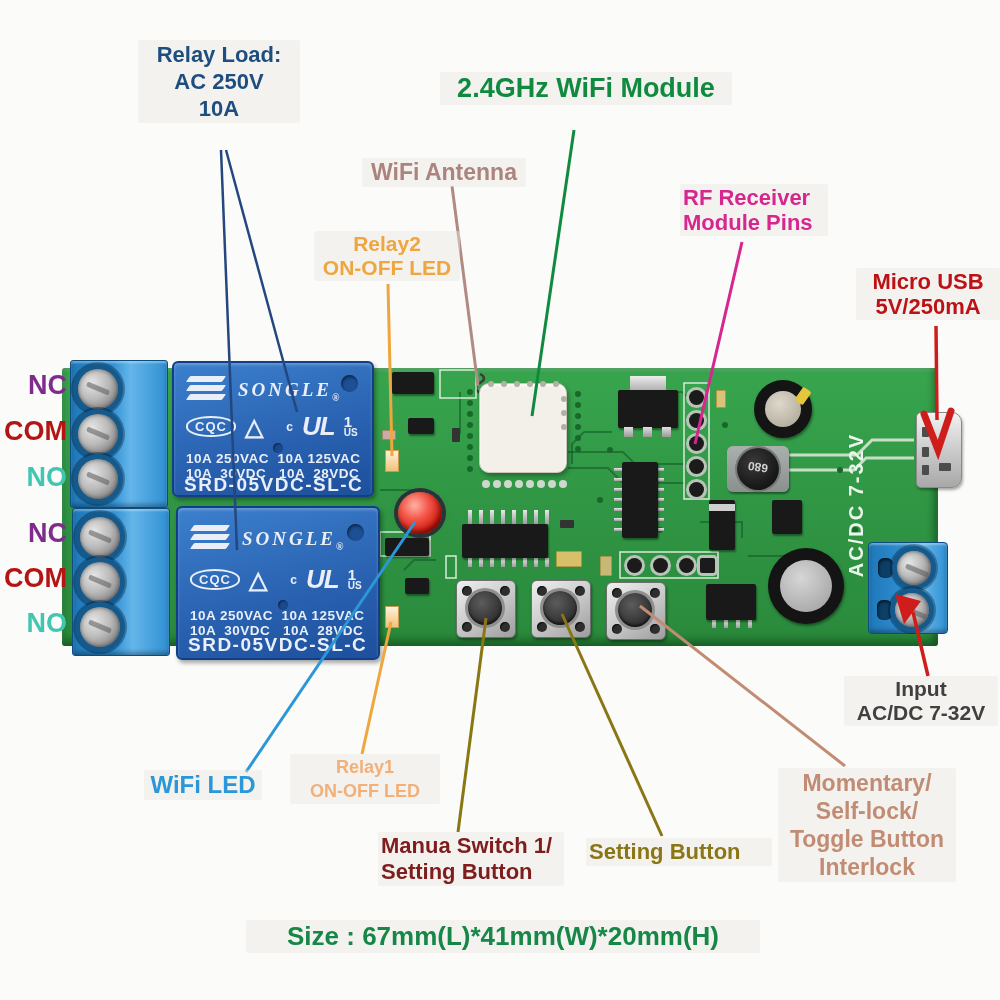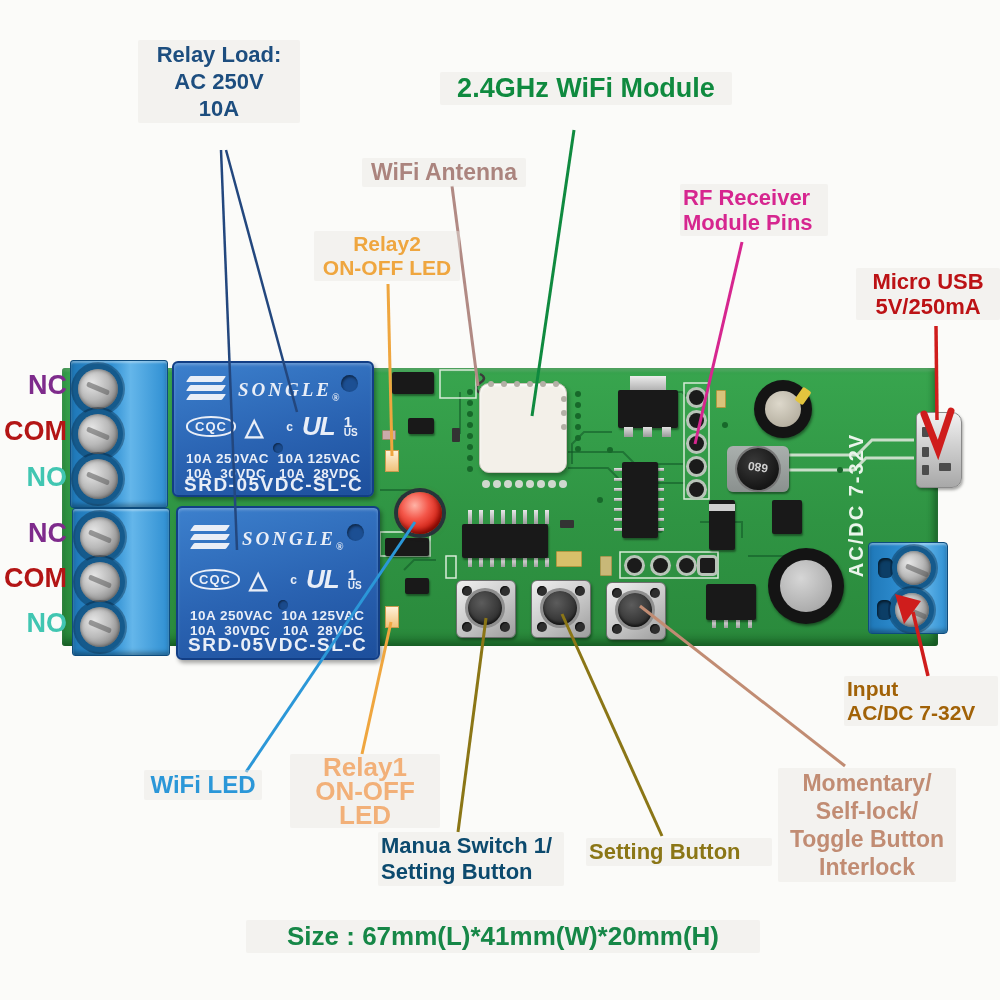--- a/index.html
+++ b/index.html
@@ -8,25 +8,25 @@
   
   .label{position:absolute;font-weight:700;z-index:60;background:rgba(232,231,226,.45);
          border-radius:2px;padding:1px 3px;}
   .lbl-relay-load{left:138px;top:40px;width:156px;text-align:center;font-size:22px;line-height:27px;color:#1d4e7f;}
   .lbl-wifi-module{left:440px;top:72px;width:286px;text-align:center;font-size:27px;color:#0f8a3f;}
   .lbl-wifi-antenna{left:362px;top:158px;width:158px;text-align:center;font-size:23px;color:#ab847e;}
   .lbl-relay2-led{left:314px;top:231px;width:140px;text-align:center;font-size:21px;line-height:24px;color:#efa63f;}
   .lbl-rf-pins{left:680px;top:184px;width:142px;text-align:left;font-size:22px;line-height:25px;color:#d6268f;}
   .lbl-micro-usb{left:856px;top:268px;width:138px;text-align:center;font-size:22px;line-height:25px;color:#bc1215;}
   .lbl-wifi-led{left:144px;top:770px;width:112px;text-align:center;font-size:24px;color:#2b97d8;}
-  .lbl-relay1-led{left:290px;top:754px;width:144px;text-align:center;font-size:26px;line-height:24px;color:#f2b078;}
-  .lbl-manua1{left:378px;top:832px;width:180px;text-align:left;font-size:22px;line-height:26px;color:#0c4a6e;}
+  .lbl-relay1-led{left:290px;top:754px;width:144px;text-align:center;font-size:18px;line-height:24px;color:#f2b078;}
+  .lbl-manua1{left:378px;top:832px;width:180px;text-align:left;font-size:22px;line-height:26px;color:#7f1d1d;}
   .lbl-manua2{left:586px;top:838px;width:180px;text-align:left;font-size:22px;line-height:26px;color:#8b7616;}
   .lbl-momentary{left:778px;top:768px;width:172px;text-align:center;font-size:23px;line-height:28px;color:#c18c73;}
-  .lbl-input{left:844px;top:676px;width:148px;text-align:left;font-size:21px;line-height:24px;color:#a16207;}
+  .lbl-input{left:844px;top:676px;width:148px;text-align:center;font-size:21px;line-height:24px;color:#404040;}
   .lbl-size{left:246px;top:920px;width:508px;text-align:center;font-size:26px;color:#168747;}
   .term{position:absolute;left:0;width:67px;text-align:right;font-size:27px;font-weight:700;z-index:60;}
   .term-0{top:370px;color:#7e2b8c}.term-1{top:416px;color:#b31515}.term-2{top:462px;color:#41c6b2}
   .term-3{top:518px;color:#7e2b8c}.term-4{top:563px;color:#b31515}.term-5{top:608px;color:#41c6b2}
   
   #board{position:absolute;left:62px;top:368px;width:876px;height:278px;z-index:1;border-radius:3px;
     background:linear-gradient(180deg,#38a54e 0%,#2f9443 55%,#2a8a3c 100%);
     box-shadow:inset 0 -7px 8px rgba(0,40,10,.35), inset -5px 0 6px rgba(0,40,10,.3), inset 0 3px 3px rgba(255,255,255,.18);}
   svg.layer{position:absolute;left:0;top:0;z-index:2;pointer-events:none;}
   svg.leaders{z-index:50;}

